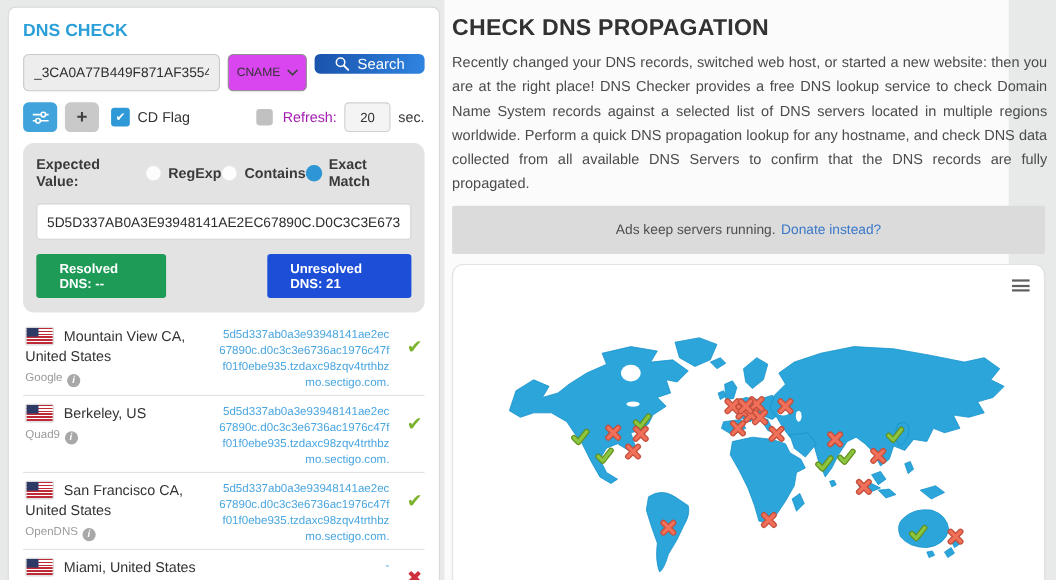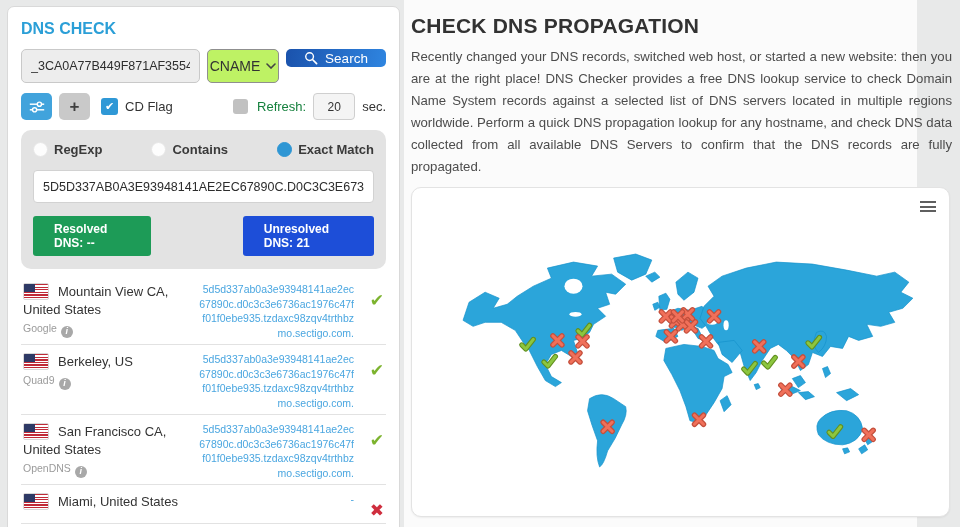--- a/index.html
+++ b/index.html
@@ -8,39 +8,39 @@
 
   
   .left-card { position:absolute; left:7px; top:6px; width:393px; height:600px;
                background:#fff; border:1px solid #d9d9d9; border-radius:7px;
                padding:10px 13px; }
   .panel-title { color:#2b9fd7; font-size:16px; font-weight:bold; margin:3px 0 11px; }
   .search-row { display:flex; gap:7px; }
   .host-input { flex:1; min-width:0; height:34px; background:#ededed; border:1px solid #c9c9c9;
                 border-radius:5px; padding:0 9px; font-size:12.5px; color:#2e2e2e;
                 font-family:inherit; }
-  .record-select { width:72px; height:34px; background:#bef264; border:1px solid #8f8f8f;
+  .record-select { width:72px; height:34px; background:#d946ef; border:1px solid #8f8f8f;
                    border-radius:5px; display:flex; align-items:center; justify-content:center;
-                   gap:6px; font-size:14px; color:#333; cursor:pointer; }
+                   gap:6px; font-size:11px; color:#333; cursor:pointer; }
   .search-btn { width:100px; height:18px; border:none; border-radius:5px; cursor:pointer;
                 background:linear-gradient(100deg,#1a52ac 0%,#2f85e0 100%);
                 color:#fff; font-size:13.5px; display:flex; align-items:center;
                 justify-content:center; gap:7px; font-family:inherit; }
   .opts-row { display:flex; align-items:center; margin-top:10px; }
   .icon-btn { width:31px; height:27px; border:none; border-radius:5px; display:flex;
               align-items:center; justify-content:center; cursor:pointer; }
   .sliders-btn { background:#41a3dc; }
   .plus-btn { background:#c9c9c9; margin-left:7px; color:#3f3f3f; font-size:17px; font-weight:bold; }
   .cb { width:17px; height:17px; border-radius:3px; display:inline-flex; align-items:center;
         justify-content:center; }
   .cb-checked { background:#2f98d6; color:#fff; font-size:11px; margin-left:11px; }
   .cb-label { font-size:13px; color:#333; margin-left:7px; }
   .spacer { flex:1; }
   .cb-gray { width:15px; height:15px; background:#c1c1c1; border-radius:3px; }
-  .refresh-label { font-size:13px; color:#15803d; margin-left:9px; }
+  .refresh-label { font-size:13px; color:#a21caf; margin-left:9px; }
   .refresh-input { width:42px; height:27px; margin-left:7px; background:#f4f4f4;
                    border:1px solid #cfcfcf; border-radius:4px; text-align:center;
                    font-size:12px; color:#333; font-family:inherit; }
   .refresh-unit { font-size:13px; color:#333; margin-left:7px; }
 
   .settings-box { margin-top:10px; background:#e3e3e3; border-radius:10px; padding:12px 12px 13px; }
   .expected-row { display:flex; align-items:center; justify-content:space-between; }
   .expected-label { font-size:13px; font-weight:bold; color:#3a3a3a; }
   .mode { display:flex; align-items:center; gap:6px; cursor:pointer; }
   .radio { width:15px; height:15px; border-radius:50%; background:#fdfdfd; border:1px solid #e6e6e6; }
@@ -135,20 +135,21 @@
     <span class="cb-label">CD Flag</span>
     <span class="spacer"></span>
     <span class="cb-gray"></span>
     <span class="refresh-label">Refresh:</span>
     <input class="refresh-input" type="text" value="20" style="">
     <span class="refresh-unit">sec.</span>
   </div>
 
   <div class="settings-box">
     <div class="expected-row">
+      <span class="expected-label">Expected Value:</span>
       <span class="mode">
         <span class="radio"></span>
         <span class="mode-label">RegExp</span>
       </span>
       <span class="mode">
         <span class="radio"></span>
         <span class="mode-label">Contains</span>
       </span>
       <span class="mode">
         <span class="radio radio-sel"></span>
@@ -200,20 +201,24 @@
       <div class="sstat st-bad">✖</div>
     </div>
 
   </div>
 </div>
 
 <div class="right-area">
   <div class="main-heading">CHECK DNS PROPAGATION</div>
   <p class="intro">Recently changed your DNS records, switched web host, or started a new website: then you are at the right place! DNS Checker provides a free DNS lookup service to check Domain Name System records against a selected list of DNS servers located in multiple regions worldwide. Perform a quick DNS propagation lookup for any hostname, and check DNS data collected from all available DNS Servers to confirm that the DNS records are fully propagated.</p>
 
+  <div class="ad-strip">
+    <span>Ads keep servers running.</span>
+    <a class="ad-link">Donate instead?</a>
+  </div>
 
   <div class="map-card">
     <div class="burger">
         <span></span>
         <span></span>
         <span></span>
       </div>
 
     <svg class="map-svg" width="492" height="221" viewBox="0 0 490 220">
       <g>

